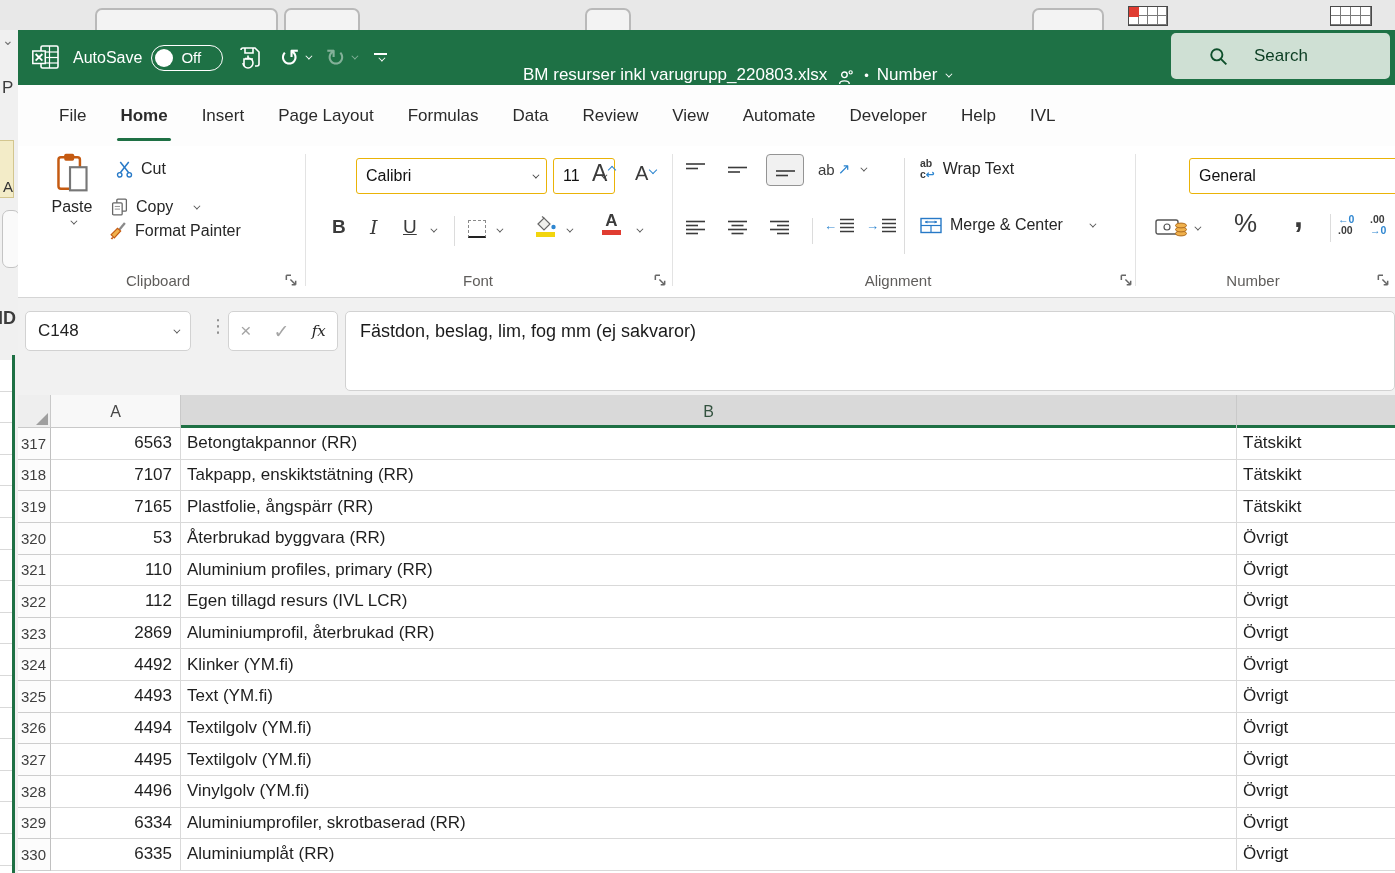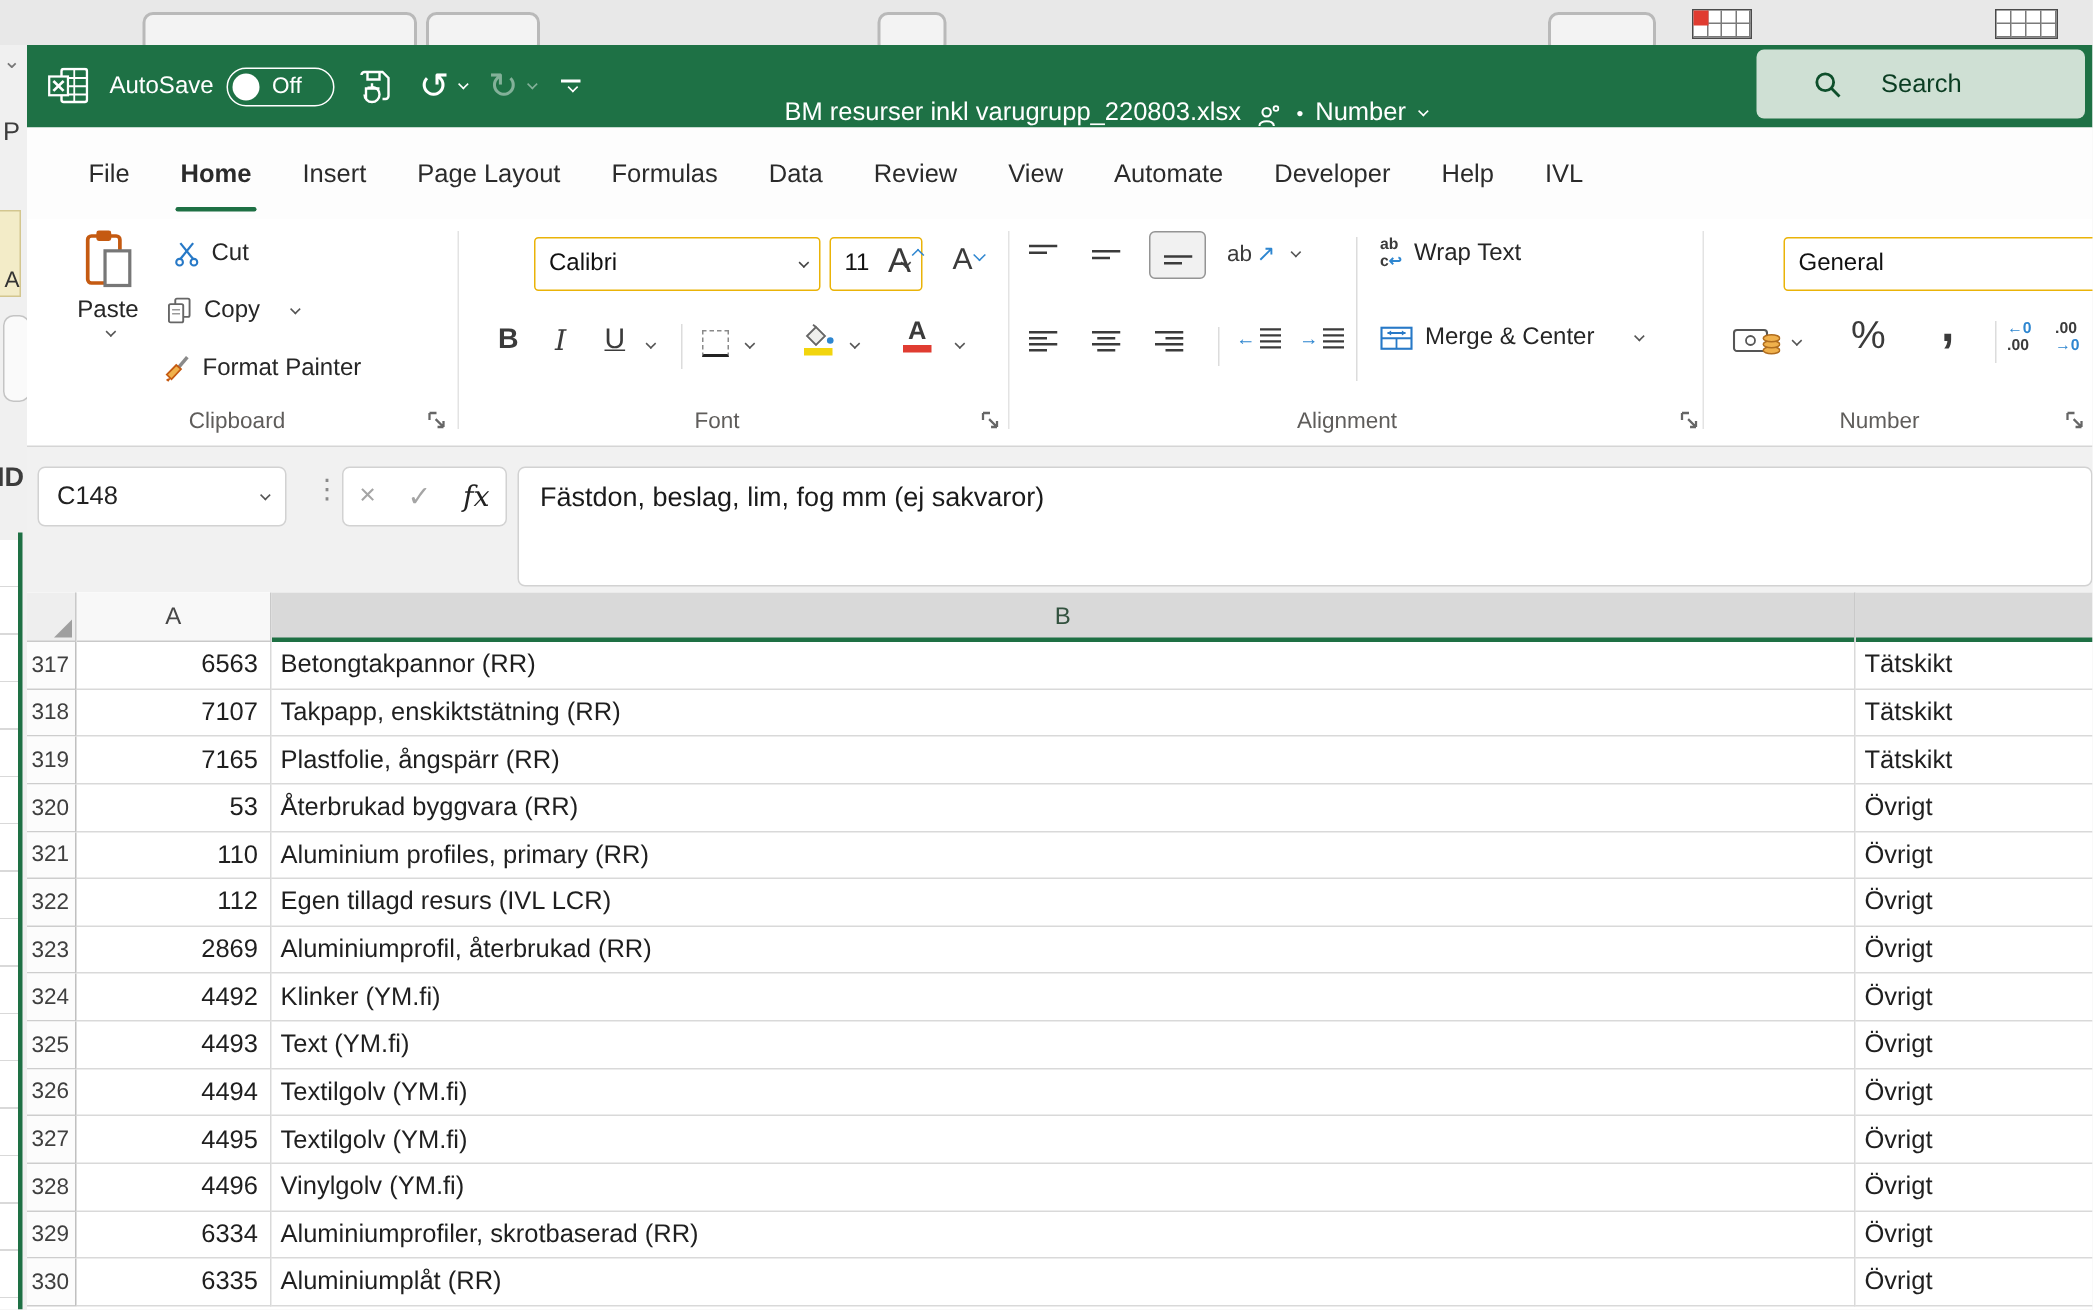--- a/index.html
+++ b/index.html
@@ -93,21 +93,21 @@
   
   #fbar { position:absolute; left:0; top:268px; width:100%; height:97px; background:#f1f1f1; }
   #name-box { position:absolute; left:7px; top:13px; width:166px; height:40px; background:#fff;
     border:1px solid #d2d2d2; border-radius:5px; display:flex; align-items:center; padding:0 12px;
     font-size:17px; color:#222; }
   #name-box .chev { margin-left:auto; color:#555; }
   #fbar-dots { position:absolute; left:191px; top:17px; font-size:18px; color:#8a8a8a; }
   #fx-box { position:absolute; left:210px; top:13px; width:110px; height:40px; background:#fff;
     border:1px solid #d2d2d2; border-radius:5px; display:flex; align-items:center; justify-content:space-around; }
   #fx-cancel, #fx-enter { color:#a5a5a5; font-size:19px; }
-  #fx-label { font-family:"DejaVu Serif", serif; font-style:italic; font-size:19px; color:#222; }
+  #fx-label { font-family:"DejaVu Serif", serif; font-style:italic; font-size:15px; color:#222; }
   #formula-input { position:absolute; left:327px; top:13px; width:1050px; height:80px; background:#fff;
     border:1px solid #d2d2d2; border-radius:5px; padding:9px 14px; font-size:18px; color:#1a1a1a; }
 
   
   #grid { position:absolute; left:0; top:365px; width:100%; height:478px; background:#fff; }
   #ghead { display:flex; height:33px; }
   .hcell { border-right:1px solid #c9c9c9; display:flex; align-items:center; justify-content:center;
     font-size:16px; }
   #h-corner { width:33px; background:#eeeeee; position:relative; box-shadow:inset 0 -1px #c9c9c9; }
   #h-corner .tri { position:absolute; right:2px; bottom:3px; width:0; height:0;
@@ -270,21 +270,21 @@
     <div class="rbtn" style="left:93px; top:52px;">
       <svg width="17" height="18" viewBox="0 0 16 17">
         <rect x="5.5" y="1" width="9" height="11.5" rx="1" fill="#fff" stroke="#666" stroke-width="1.2"></rect>
         <rect x="1.5" y="4.5" width="9" height="11.5" rx="1" fill="#fff" stroke="#666" stroke-width="1.2"></rect>
         <line x1="3.5" y1="8" x2="8.5" y2="8" stroke="#999" stroke-width="1"></line>
         <line x1="3.5" y1="10.5" x2="8.5" y2="10.5" stroke="#999" stroke-width="1"></line>
       </svg>
       <span>Copy</span>
       <span class="chev sm" style="color:#555; margin-left:12px;"></span>
     </div>
-    <div class="rbtn" style="left:90px; top:91px;">
+    <div class="rbtn" style="left:90px; top:76px;">
       <svg width="19" height="18" viewBox="0 0 18 17">
         <path d="M16 1 L10.5 7.5" stroke="#8a8a8a" stroke-width="2.2"></path>
         <path d="M3 12 L9 6 L12 8.5 L6 15 Z" fill="#f0b14c" stroke="#c55a11" stroke-width="1.1"></path>
         <path d="M2.5 15.5 C3.5 14.5 4 14 5.5 14.5 L4 16.5 Z" fill="#c55a11"></path>
       </svg>
       <span>Format Painter</span>
     </div>
     <div class="grp-label" style="left:55px; top:126px; width:170px;">Clipboard</div>
     <svg class="launcher" style="left:266px; top:127px;" viewBox="0 0 12 12">
       <path d="M2 2 h4 M2 2 v4 M5.5 5.5 L10 10 M10 10 h-3.4 M10 10 v-3.4" fill="none" stroke="#666" stroke-width="1.3"></path>

